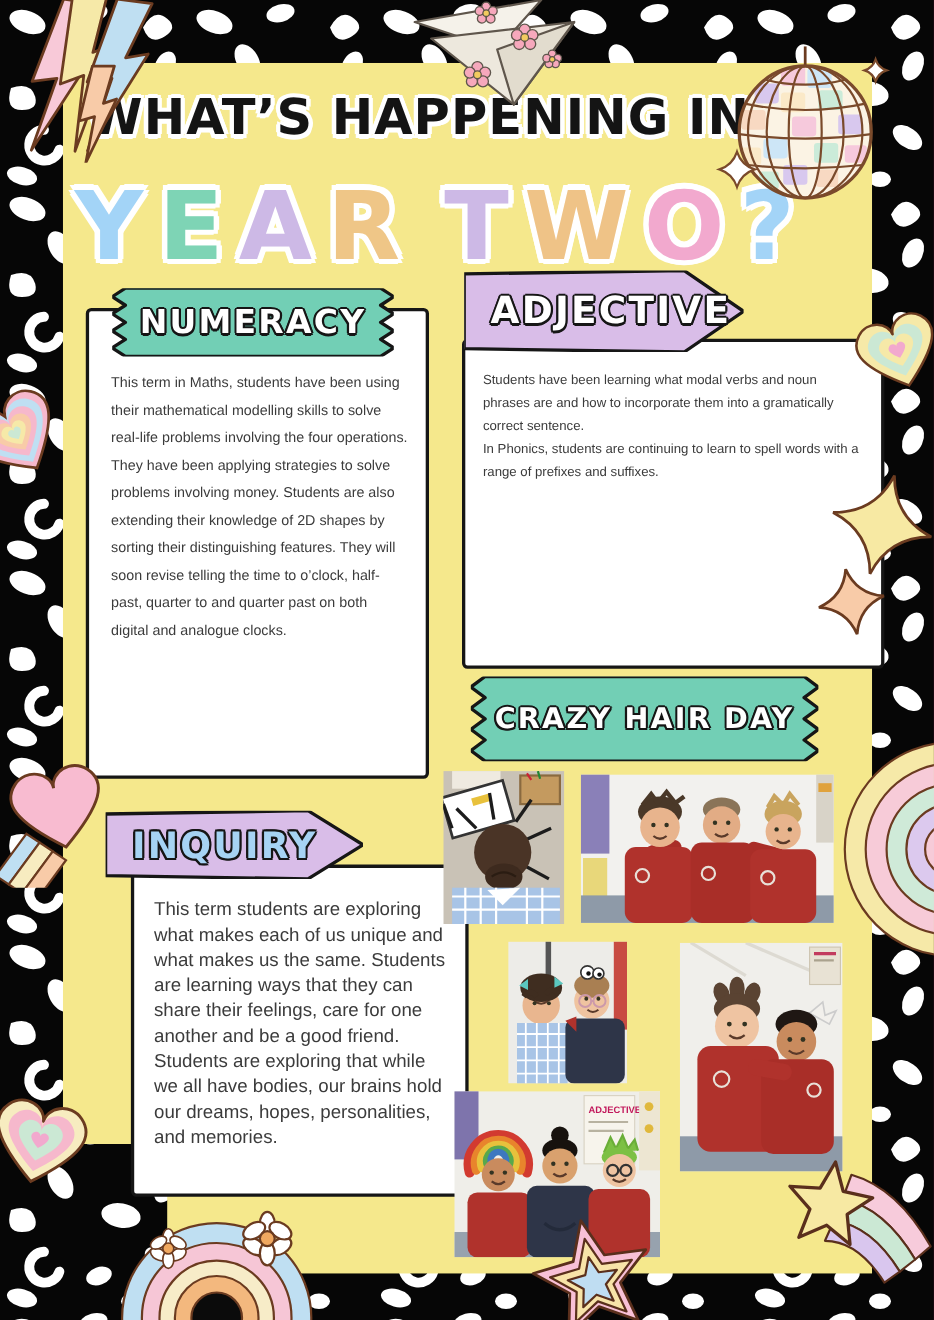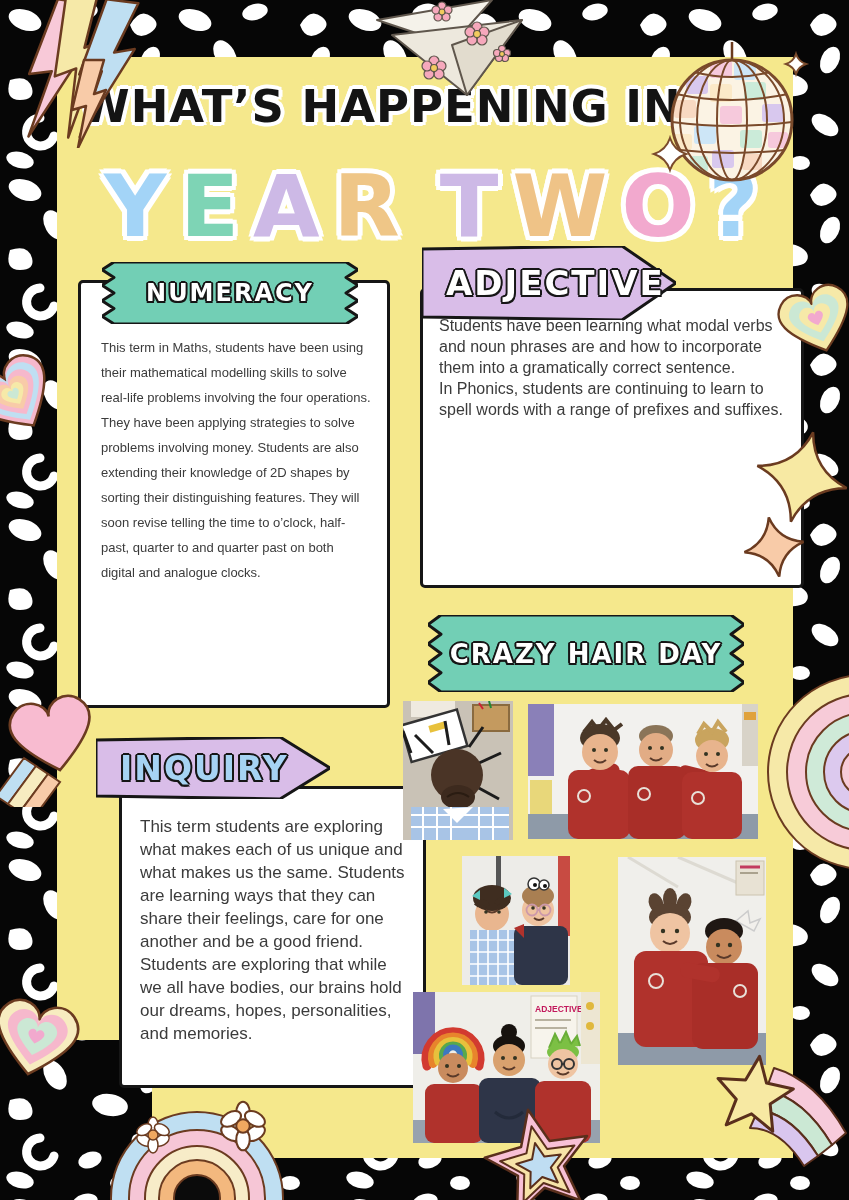--- a/index.html
+++ b/index.html
@@ -10,46 +10,46 @@
          clip-path:polygon(0 0,736px 0,736px 1101px,95px 1101px,95px 983px,0 983px);}
   .abs{position:absolute;}
   
   .title1{left:80px;top:80px;width:600px;z-index:3;
           font-family:"DejaVu Sans","Liberation Sans",sans-serif;
           font-weight:900;font-size:45px;letter-spacing:1px;color:#141414;white-space:nowrap;
           text-shadow:4px 0 0 #fff,-4px 0 0 #fff,0 4px 0 #fff,0 -4px 0 #fff,
                       3px 3px 0 #fff,-3px 3px 0 #fff,3px -3px 0 #fff,-3px -3px 0 #fff;}
   .title2{left:68px;top:156px;width:700px;z-index:3;white-space:nowrap;
           font-family:"DejaVu Sans","Liberation Sans",sans-serif;
-          font-weight:900;font-size:86px;letter-spacing:14px;margin-left:36px;}
+          font-weight:900;font-size:86px;letter-spacing:14px;}
   .title2 span{text-shadow:5px 0 0 #fff,-5px 0 0 #fff,0 5px 0 #fff,0 -5px 0 #fff,
                       4px 4px 0 #fff,-4px 4px 0 #fff,4px -4px 0 #fff,-4px -4px 0 #fff;}
   .title2 .sp{display:inline-block;width:26px;}
   
   .card{position:absolute;background:#fff;border:3px solid #161616;border-radius:5px;z-index:2;
         box-sizing:border-box;color:#3b3b3b;}
   .card p{margin:0;}
   .numeracy-card{left:78px;top:280px;width:312px;height:428px;padding:52px 16px 0 20px;
                  font-size:13px;line-height:25px;}
-  .literacy-card{left:420px;top:288px;width:384px;height:300px;padding:24px 14px 0 16px;
-                 font-size:16px;line-height:21px;}
+  .literacy-card{left:420px;top:308px;width:384px;height:300px;padding:24px 14px 0 16px;
+                 font-size:12px;line-height:21px;}
   .inquiry-card{left:95px;top:786px;width:307px;height:302px;padding:26px 14px 0 18px;
                 font-size:17px;line-height:23px;margin-left:24px;}
   
   .banner{position:absolute;z-index:3;}
   .banner svg{position:absolute;left:0;top:0;}
   .banner .label{position:relative;display:flex;align-items:center;justify-content:center;
                  width:100%;height:100%;
                  font-family:"DejaVu Sans","Liberation Sans",sans-serif;font-weight:800;color:#fff;
                  text-shadow:2px 0 0 #161616,-2px 0 0 #161616,0 2px 0 #161616,0 -2px 0 #161616,
                              1.5px 1.5px 0 #161616,-1.5px 1.5px 0 #161616,
                              1.5px -1.5px 0 #161616,-1.5px -1.5px 0 #161616;}
   .banner.arrow .label{justify-content:flex-start;padding-left:24px;box-sizing:border-box;}
   .numeracy-banner{left:102px;top:262px;width:256px;height:62px;}
-  .numeracy-banner .label{font-size:24px;letter-spacing:2px;}
+  .numeracy-banner .label{font-size:30px;letter-spacing:2px;}
   .literacy-banner{left:422px;top:246px;width:254px;height:74px;}
   .literacy-banner .label{font-size:34px;letter-spacing:2px;}
   .crazy-banner{left:428px;top:615px;width:316px;height:77px;}
   .crazy-banner .label{font-size:26px;letter-spacing:2px;}
   .inquiry-banner{left:96px;top:737px;width:234px;height:62px;}
   .inquiry-banner .label{font-size:33px;letter-spacing:2px;color:#A6D3F3;}
   
   .photo{position:absolute;z-index:2;}
   
   .deco{position:absolute;z-index:4;}

